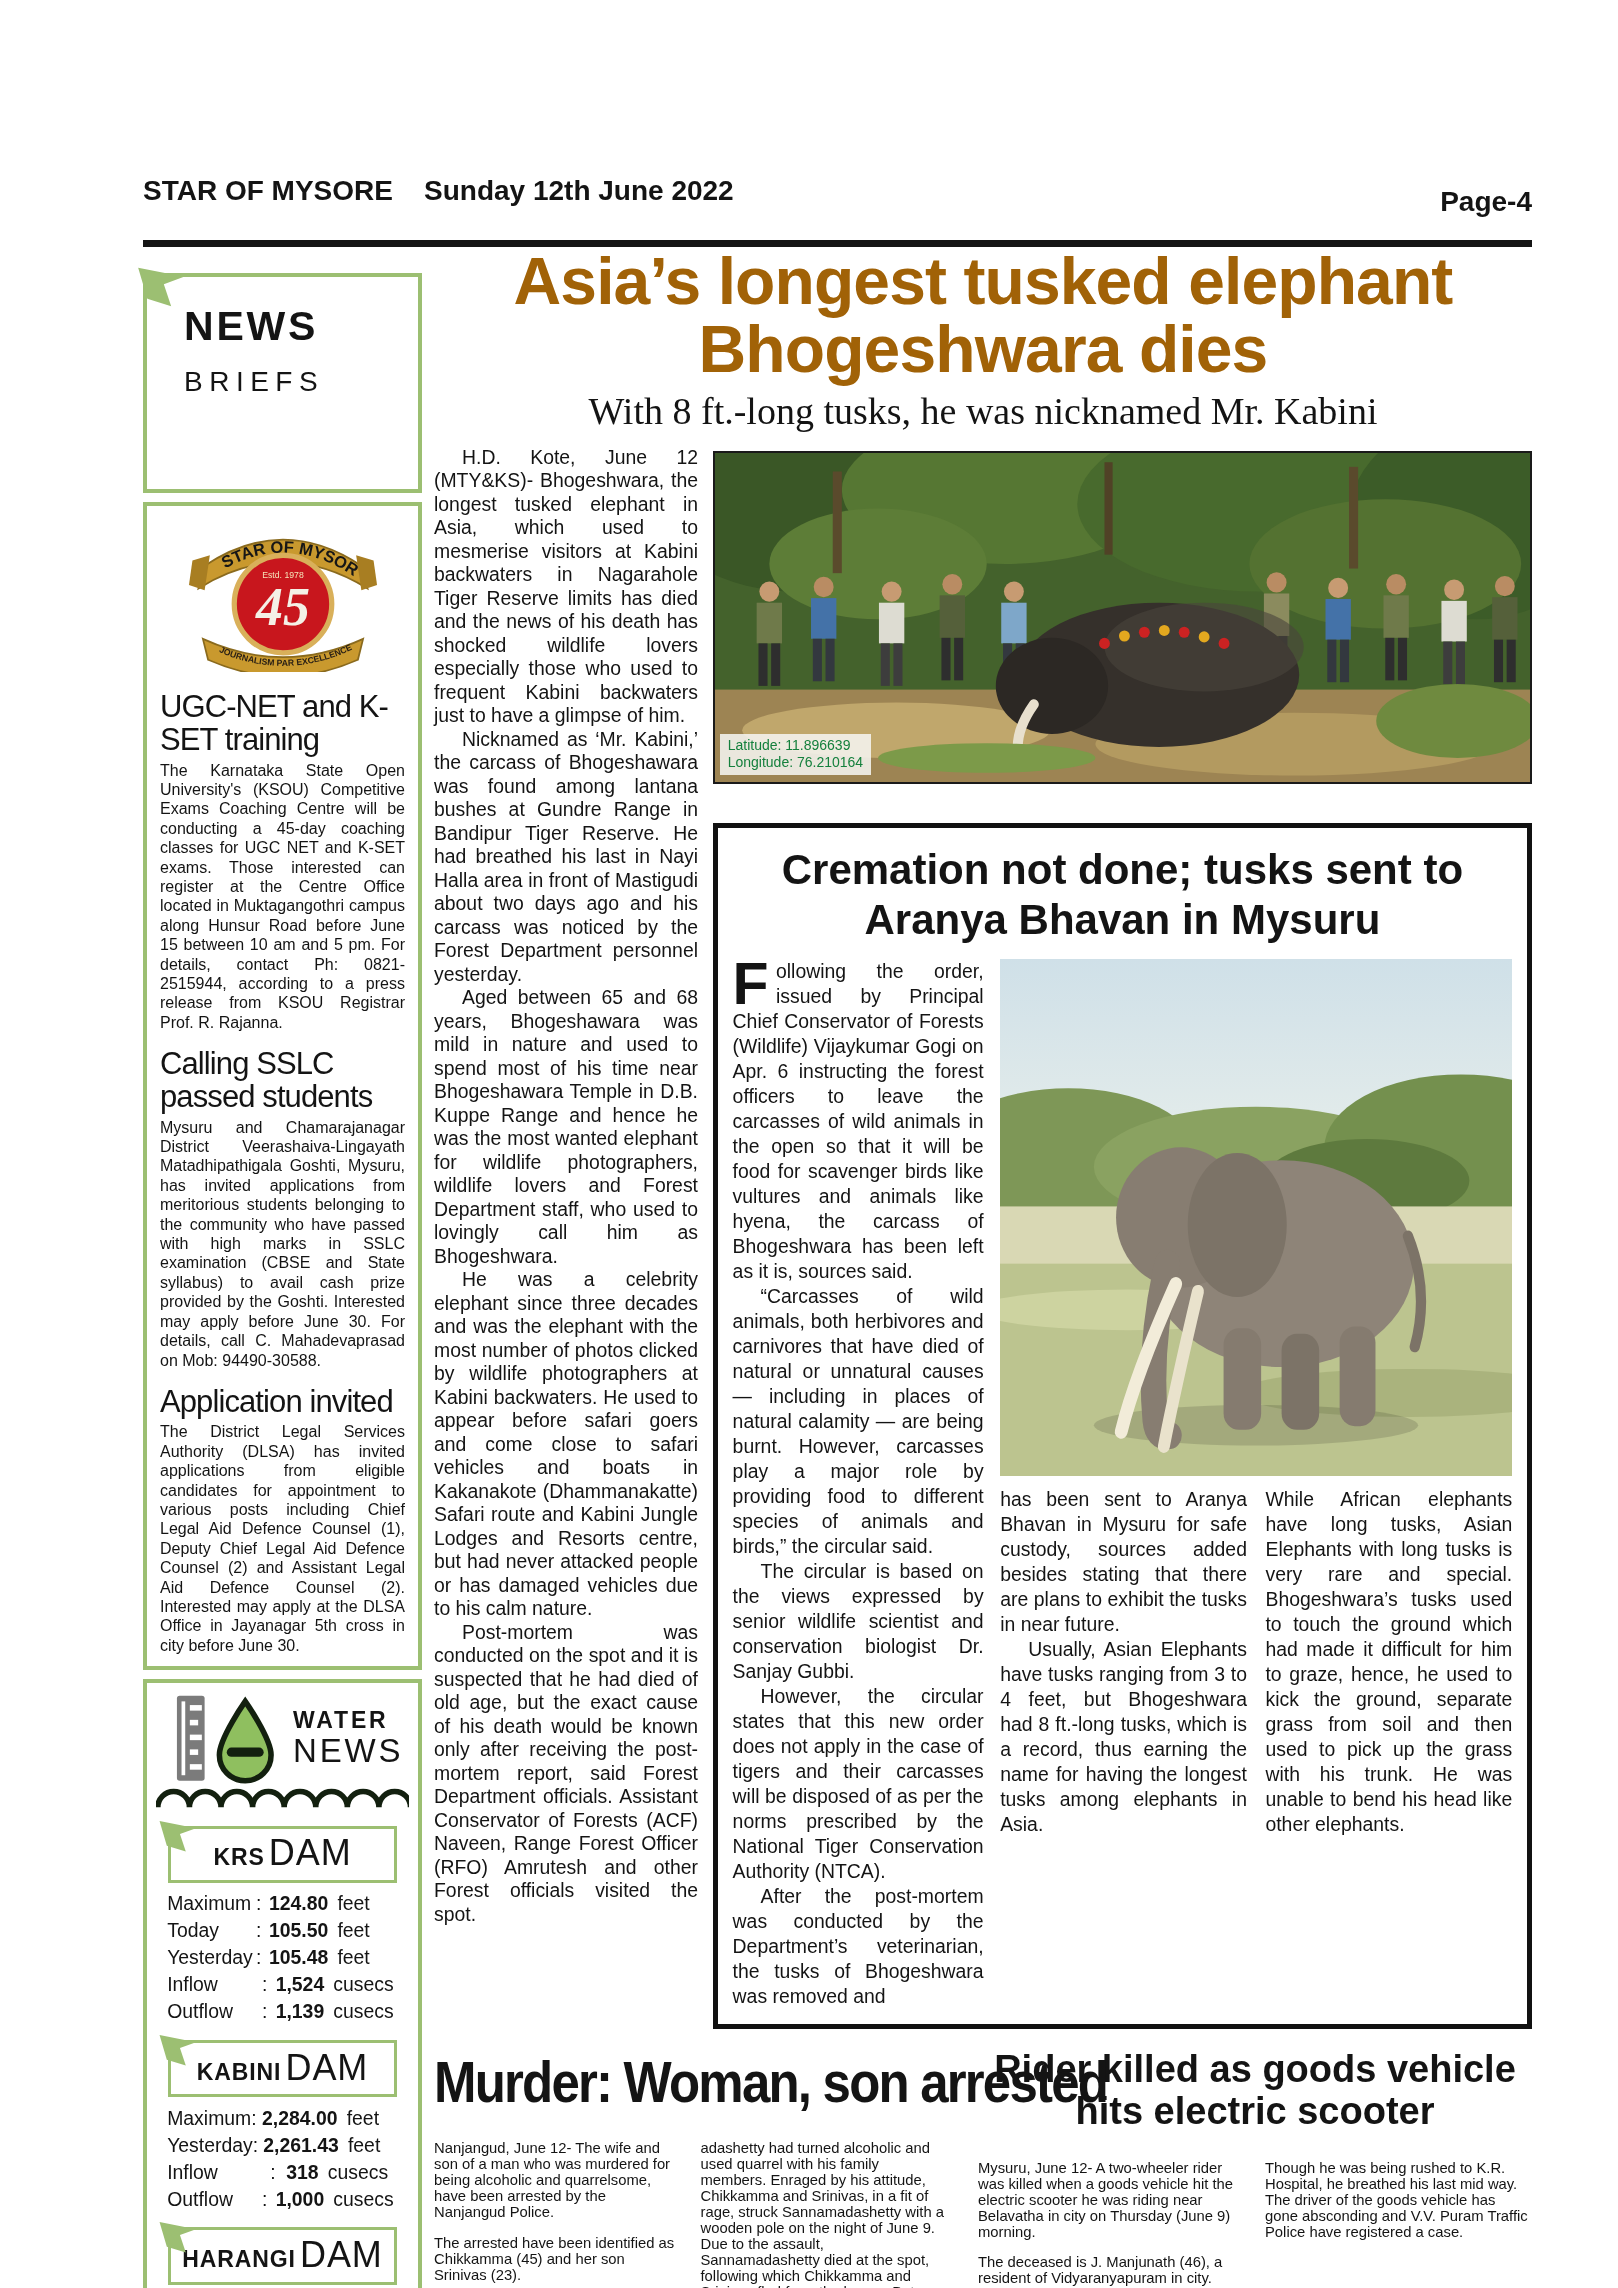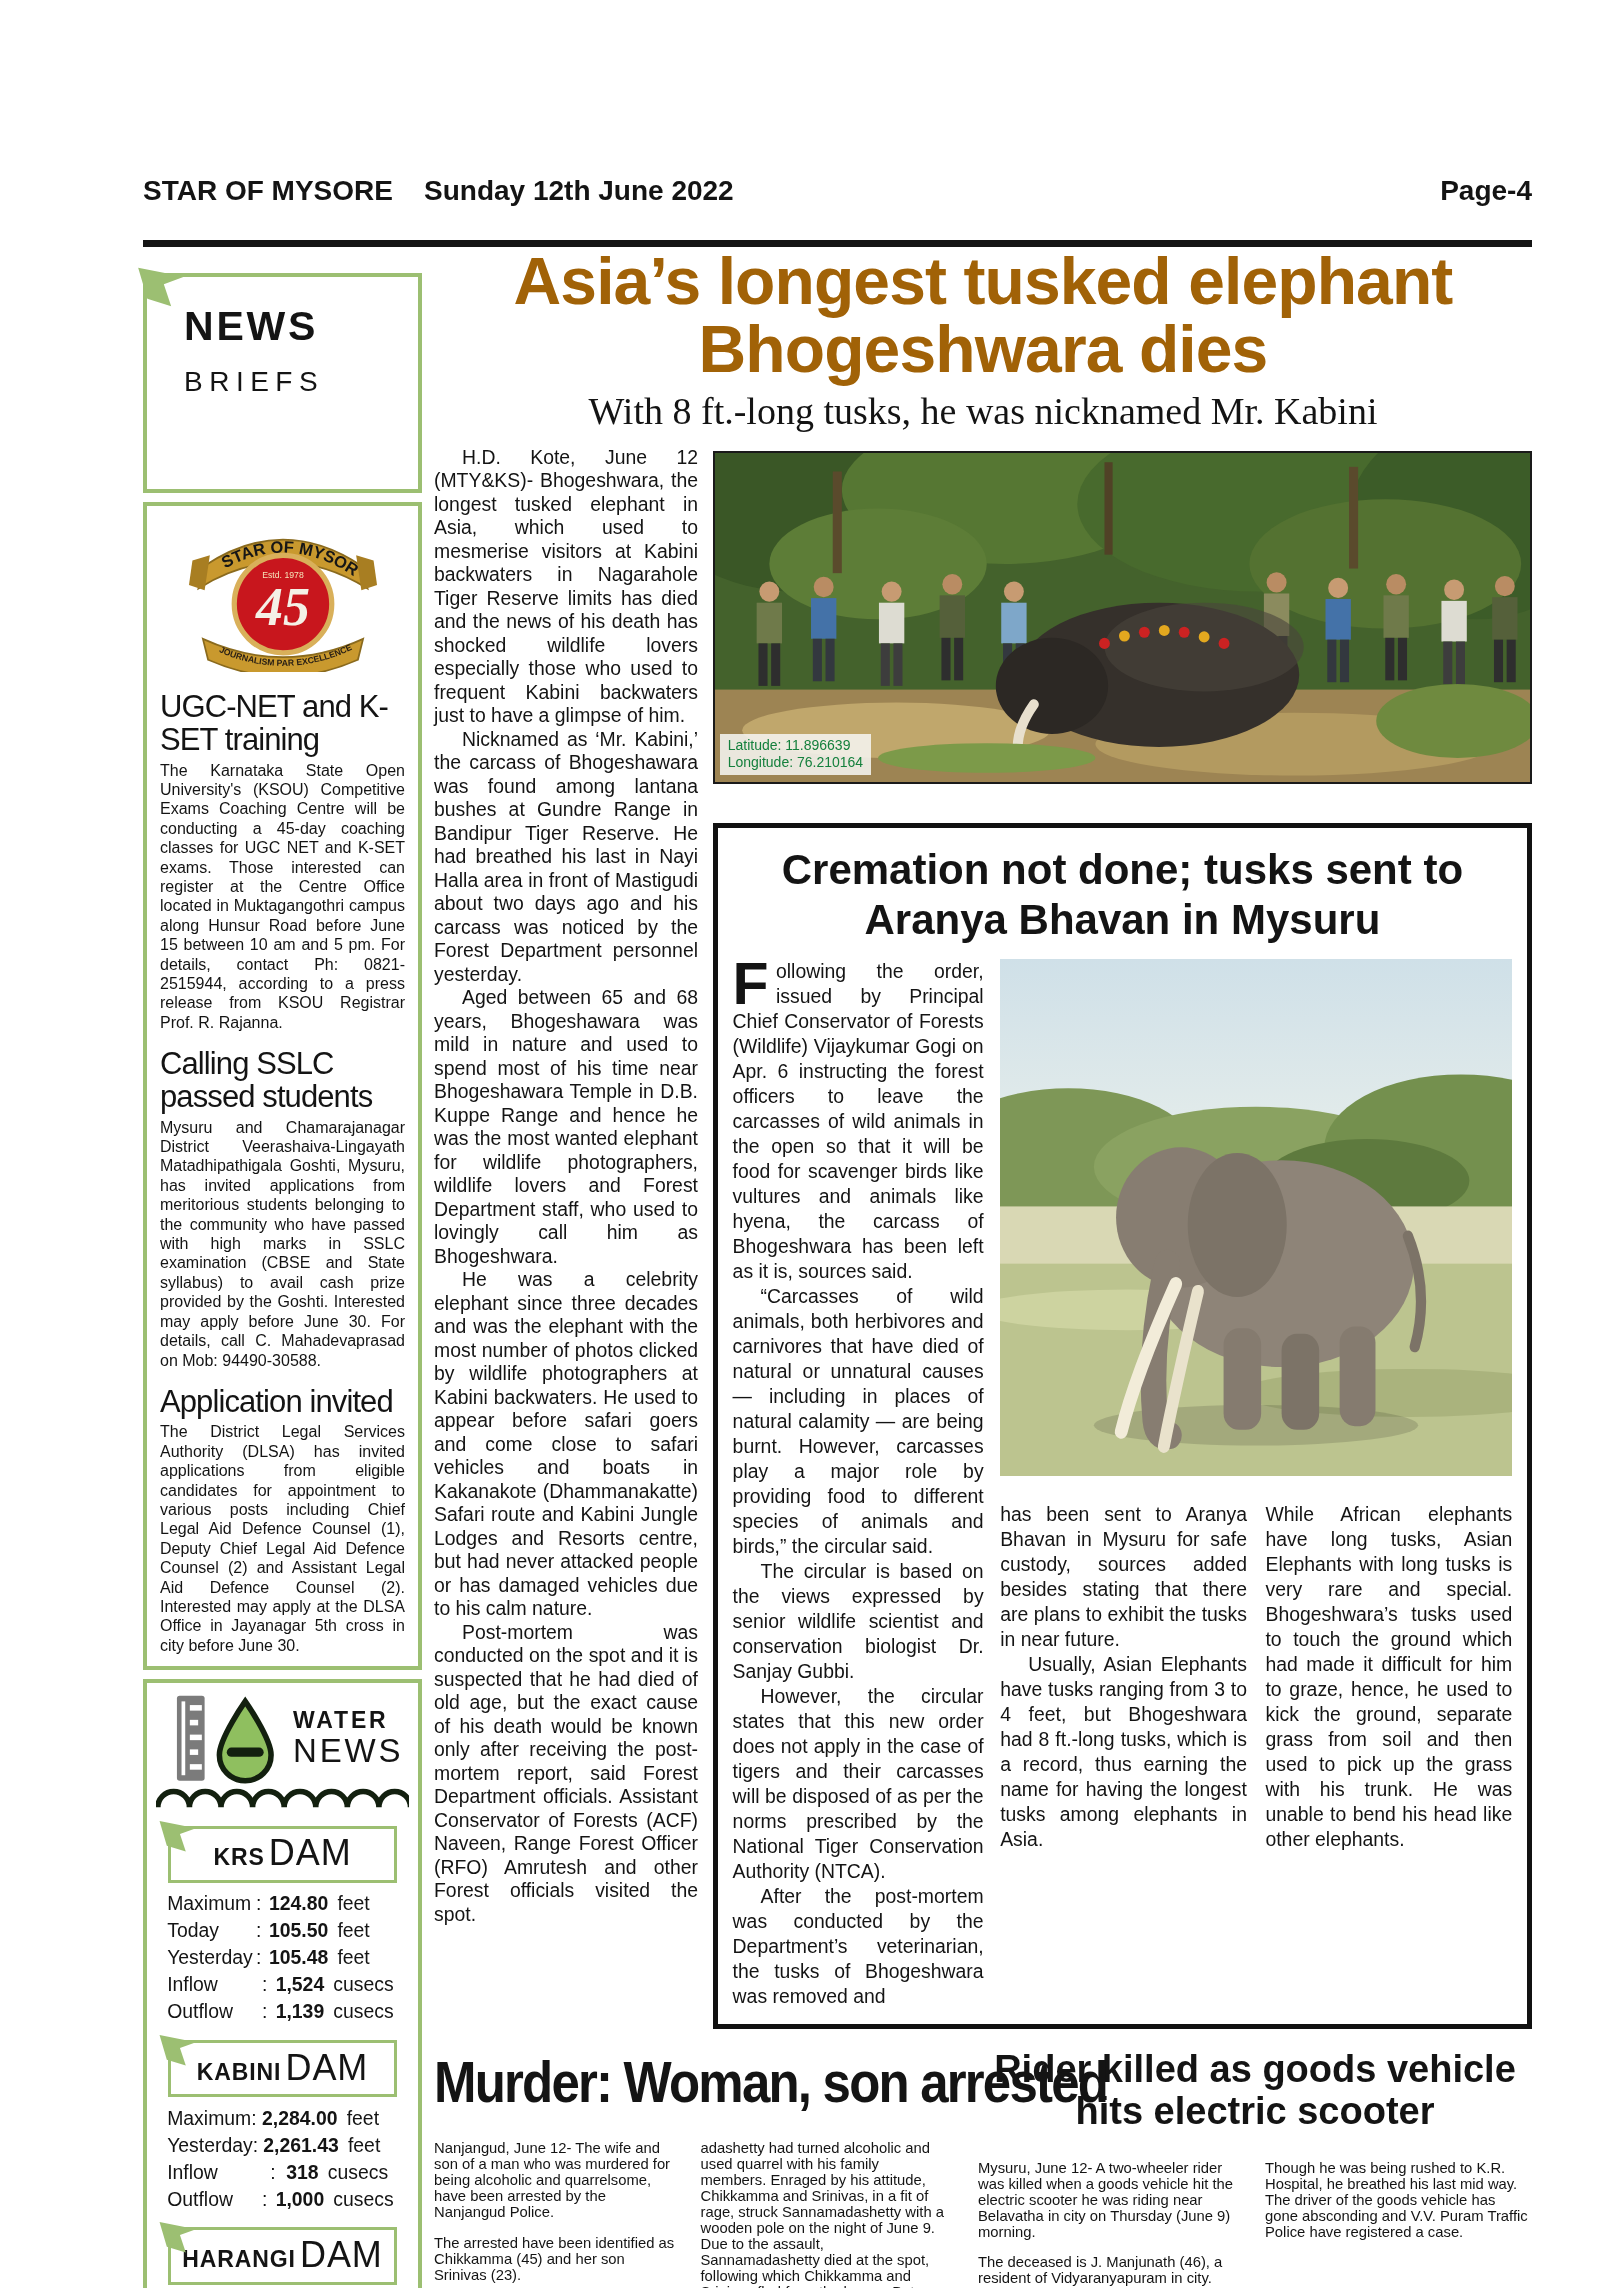--- a/index.html
+++ b/index.html
@@ -3,21 +3,21 @@
 <meta charset="utf-8">
 <style>
   html,body{margin:0;padding:0;background:#e9e9e9;}
   .page{position:relative;width:1619px;height:2289px;margin:0 auto;background:#fff;
         font-family:"Liberation Sans",sans-serif;color:#141414;overflow:hidden;}
 
   
   .hdr{position:absolute;left:143px;right:87px;top:175px;height:46px;font-weight:bold;font-size:28px;}
   .hdr .masthead{position:absolute;left:0;top:0;}
   .hdr .hdate{position:absolute;left:281px;top:0;}
-  .hdr .pageno{position:absolute;right:0;top:0;}
+  .hdr .pageno{position:absolute;right:0;top:11px;}
   .hrule{position:absolute;left:143px;right:87px;top:240px;height:6.5px;background:#151515;}
 
   
   .sidebar{position:absolute;left:143px;top:273px;width:279px;}
   .gbox{position:relative;border:4.6px solid #9cbf72;background:#fff;box-sizing:border-box;}
   .garrow{position:absolute;top:-13px;left:-11px;width:52px;height:44px;}
   .nb{height:220px;padding:24px 0 0 37px;margin-bottom:9.2px;}
   .nb .l1{font-size:41px;font-weight:bold;letter-spacing:2.8px;line-height:50px;}
   .nb .l2{font-size:28px;font-weight:400;letter-spacing:6.5px;line-height:61px;}
 
@@ -59,21 +59,21 @@
   .photo-cap{position:absolute;left:5.5px;bottom:7.4px;background:rgba(245,245,240,.88);
              color:#15803d;padding:2.8px 7.4px;line-height:1.25;font-size:14px;}
 
   .crem{border:5.5px solid #111;margin-top:39px;padding:13px 14.8px 14.8px;box-sizing:border-box;}
   .crem-title{font-size:42px;line-height:50px;font-weight:bold;text-align:center;margin:3.7px 0 14.8px;}
   .crem-cols{display:flex;gap:16.6px;}
   .crem-col{width:251px;flex:0 0 251px;}
   .crem-col p{line-height:25px;}
   .dropcap{float:left;font-weight:bold;font-size:59px;line-height:46px;padding:1.8px 7.4px 0 0;}
   .crem-right{flex:1;min-width:0;}
-  .crem-bottom{display:flex;gap:18.5px;margin-top:26px;}
+  .crem-bottom{display:flex;gap:18.5px;margin-top:11px;}
   .bcol{flex:1;min-width:0;}
   .bcol p{line-height:25px;}
 
   .bottom{display:flex;gap:31px;margin-top:18.5px;}
   .murder{width:513px;flex:0 0 513px;}
   .murder-h{font-size:51px;font-weight:bold;letter-spacing:-1.8px;text-align:center;margin:0 0 18.5px;
             transform:scaleY(1.14);transform-origin:top center;white-space:nowrap;}
   .cols2{display:flex;gap:20px;}
   .cols2 > div{flex:1;min-width:0;}
   .rider{flex:1;min-width:0;}

